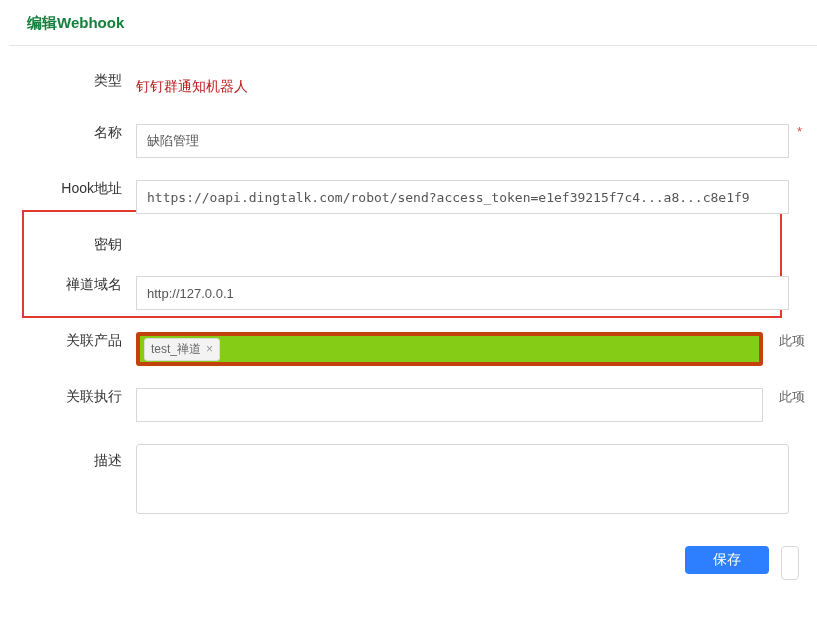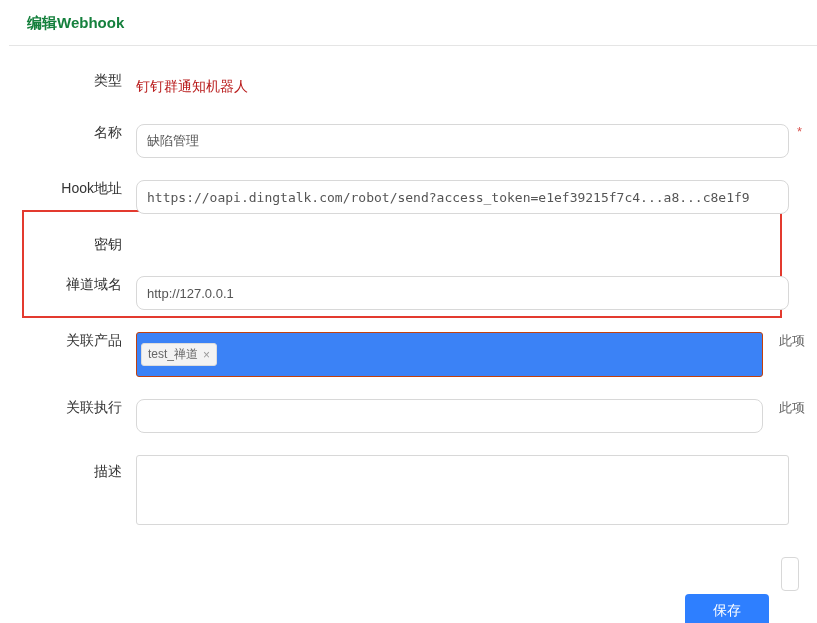--- a/index.html
+++ b/index.html
@@ -42,21 +42,21 @@
       font-size: 14px;
       color: #b91c1c;
       padding: 6px 0;
       font-family: Liberation Serif, serif;
     }
     .input {
       flex: 1;
       height: 34px;
       padding: 0 10px;
       border: 1px solid #d8d8d8;
-      border-radius: 8px;
+      border-radius: 0;
       font-size: 13px;
       color: #555;
       background: #fff;
       outline: none;
       min-width: 0;
     }
     .textarea {
       flex: 1;
       height: 70px;
       padding: 8px 10px;
@@ -89,27 +89,27 @@
       border: 2px solid #e33a2f;
       pointer-events: none;
       left: 22px;
       top: 164px;
       width: 760px;
       height: 108px;
     }
     .tagbox {
       flex: 1;
       min-height: 34px;
-      border: 1px solid #c2410c;
+      border: 4px solid #c2410c;
       border-radius: 3px;
-      padding: 10px 4px;
+      padding: 1px 4px;
       display: flex;
       align-items: center;
       gap: 4px;
-      background: #3b82f6;
+      background: #84cc16;
     }
     .tag {
       display: inline-flex;
       align-items: center;
       background: #f3f3f3;
       border: 1px solid #dcdcdc;
       border-radius: 3px;
       padding: 2px 6px;
       font-size: 12px;
       color: #666;
@@ -125,25 +125,24 @@
       display: flex;
       justify-content: flex-end;
       padding: 10px 18px 0 0;
       gap: 12px;
     }
     .btn-primary {
       background: #2e7fff;
       color: #fff;
       border: none;
       border-radius: 4px;
-      height: 34px;
+      height: 28px;
       padding: 0 28px;
       font-size: 14px;
       cursor: pointer;
-      margin-top: 37px;
     }
     .btn-secondary {
       background: #fff;
       color: #555;
       border: 1px solid #d8d8d8;
       border-radius: 4px;
       height: 34px;
       width: 18px;
       cursor: pointer;
     }

